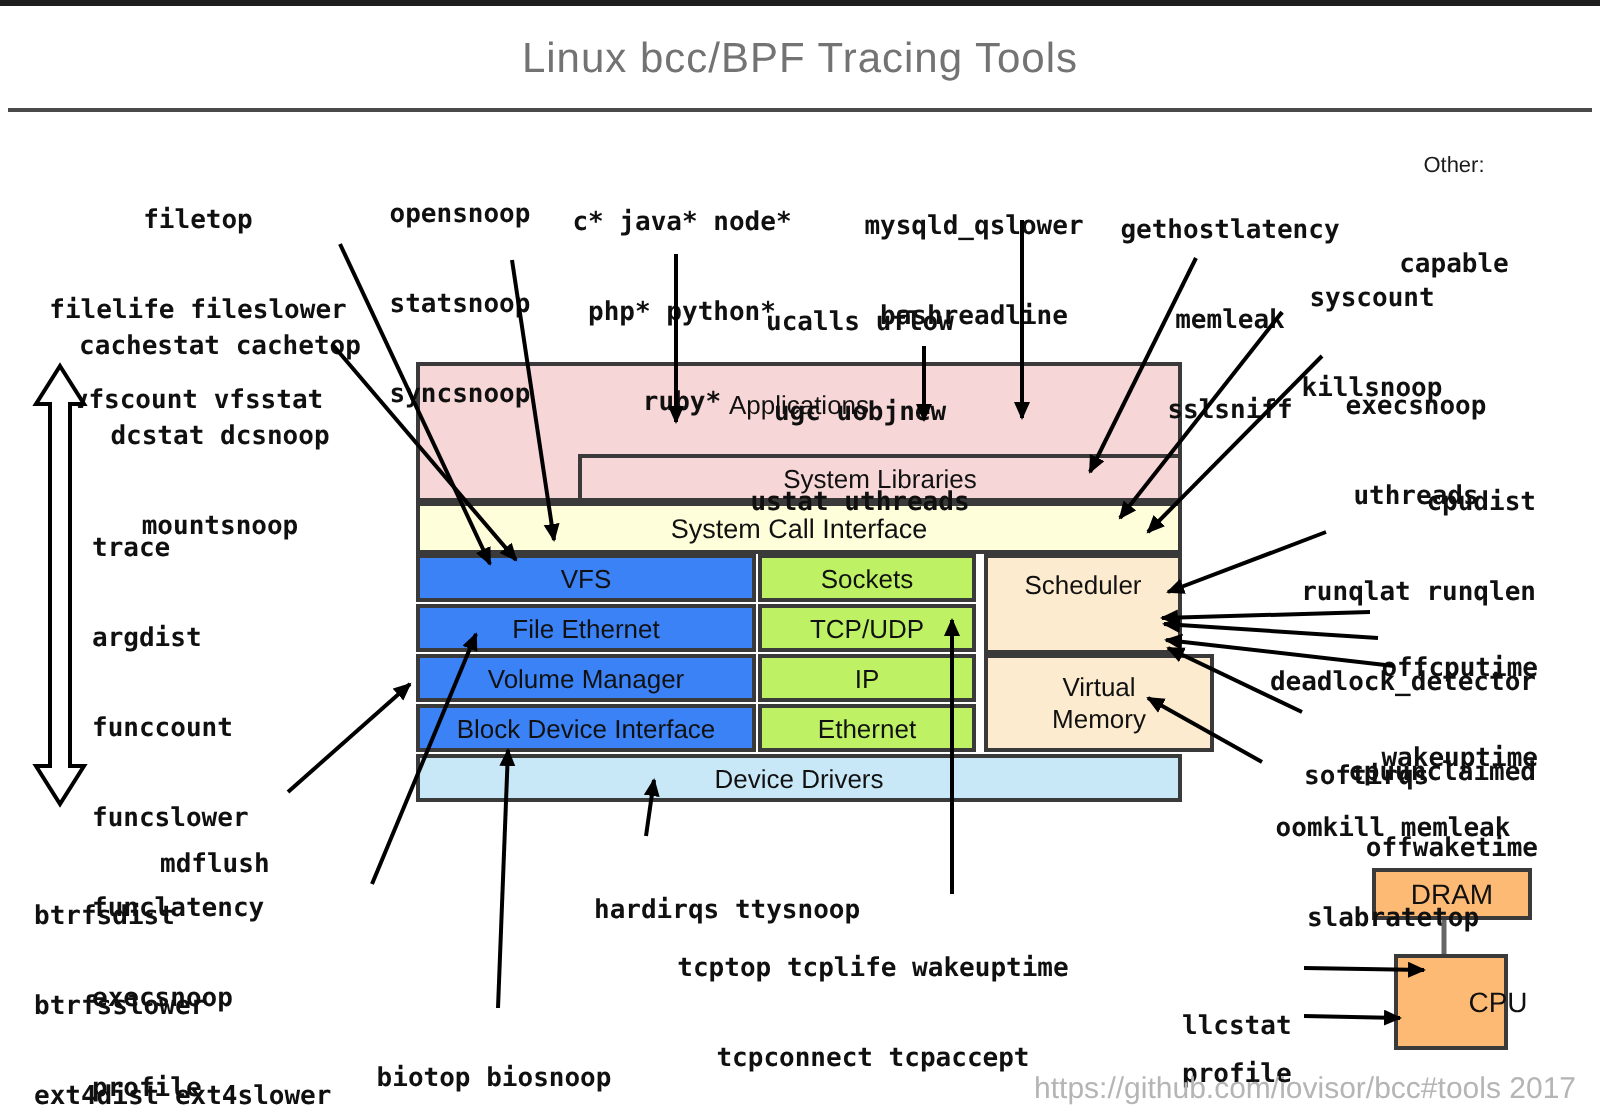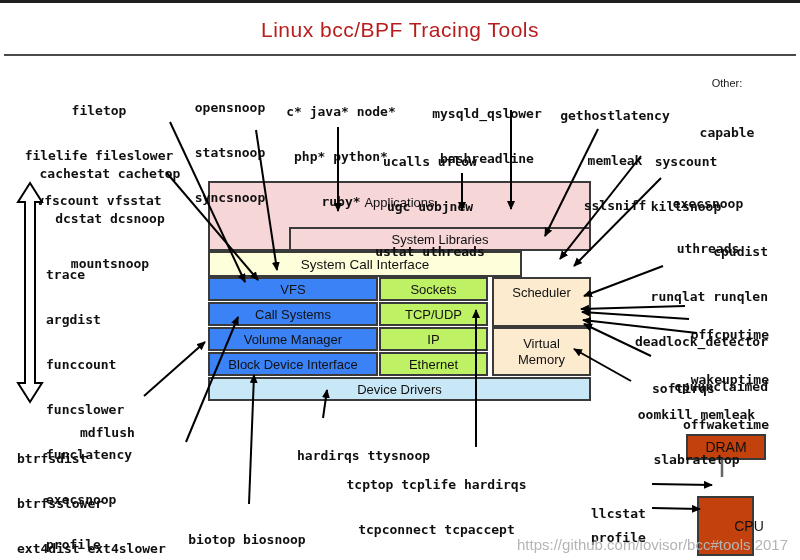--- a/index.html
+++ b/index.html
@@ -1,65 +1,65 @@
 <!DOCTYPE html>
 <html><head>
 <meta charset="utf-8">
 <style>
   html,body{margin:0;padding:0;background:#fff;}
   #canvas{position:relative;width:800px;height:560px;background:#fff;overflow:hidden;
           font-family:"Liberation Sans",sans-serif;}
   .topline{position:absolute;left:0;top:0;width:800px;height:3px;background:#1f1f1f;}
   .title{position:absolute;left:0;top:18px;width:800px;text-align:center;
-         font-size:21px;font-weight:400;color:#b91c1c;letter-spacing:.5px;}
+         font-size:21px;font-weight:400;color:#737373;letter-spacing:.5px;}
   .titlerule{position:absolute;left:4px;top:54px;width:792px;height:2px;background:#4a4a4a;}
   .footer{position:absolute;right:12px;top:536px;font-size:15px;color:#b5b5b5;}
   .mono{position:absolute;font-family:"DejaVu Sans Mono",monospace;font-weight:bold;
         font-size:13px;line-height:15px;color:#101010;white-space:pre;}
   .mono div{height:15px;}
   .ctr{text-align:center;}
   .rgt{text-align:right;}
   .sans-note{position:absolute;font-size:11px;color:#1a1a1a;text-align:center;}
   .box{position:absolute;border:2px solid #3a3a3a;box-sizing:border-box;
        display:flex;align-items:center;justify-content:center;
        font-weight:normal;font-size:13px;color:#111;}
   .pink{background:#f6d6d6;}
   .yellow{background:#fefeda;}
   .blue{background:#3b82f6;}
   .green{background:#bef264;text-align:center;}
   .tan{background:#fcebce;}
   .cyan{background:#c9e8f7;}
-  .orange{background:#c2410c;}
+  .orange{background:#fdba74;}
   .apps-label{position:absolute;left:0;top:12px;width:100%;text-align:center;}
   svg.overlay{position:absolute;left:0;top:0;pointer-events:none;}
 </style>
 </head>
 <body>
 
 <div id="canvas">
 
   <div class="topline"></div>
   <div class="title">Linux bcc/BPF Tracing Tools</div>
   <div class="titlerule"></div>
 
   <div class="box pink" style="left:208px;top:181px;width:383px;height:70px;align-items:flex-start;">
     <span class="apps-label">Applications</span>
   </div>
   <div class="box pink" style="left:289px;top:227px;width:302px;height:24px;">
     <span>System Libraries</span>
   </div>
-  <div class="box yellow" style="left:208px;top:251px;width:314px;height:26px;font-size:13.5px;">
+  <div class="box yellow" style="left:208px;top:251px;width:383px;height:26px;font-size:13.5px;">
     <span>System Call Interface</span>
   </div>
 
   <div class="box blue" style="left:208px;top:277px;width:170px;height:24px;">
     <span>VFS</span>
   </div>
   <div class="box blue" style="left:208px;top:302px;width:170px;height:24px;">
-    <span>Call Systems</span>
+    <span>File Ethernet</span>
   </div>
   <div class="box blue" style="left:208px;top:327px;width:170px;height:24px;">
     <span>Volume Manager</span>
   </div>
   <div class="box blue" style="left:208px;top:352px;width:170px;height:24px;">
     <span>Block Device Interface</span>
   </div>
 
   <div class="box green" style="left:379px;top:277px;width:109px;height:24px;">
     <span>Sockets</span>
@@ -70,33 +70,33 @@
   <div class="box green" style="left:379px;top:327px;width:109px;height:24px;">
     <span>IP</span>
   </div>
   <div class="box green" style="left:379px;top:352px;width:109px;height:24px;">
     <span>Ethernet</span>
   </div>
 
   <div class="box tan" style="left:492px;top:277px;width:99px;height:50px;align-items:flex-start;padding-top:6px;">
     <span>Scheduler</span>
   </div>
-  <div class="box tan" style="left:492px;top:327px;width:99px;height:49px;flex-direction:column;line-height:16px;">
+  <div class="box tan" style="left:492px;top:327px;width:115px;height:49px;flex-direction:column;line-height:16px;">
     <span>Virtual</span>
     <span>Memory</span>
   </div>
 
   <div class="box cyan" style="left:208px;top:377px;width:383px;height:24px;">
     <span>Device Drivers</span>
   </div>
 
   <div class="box orange" style="left:686px;top:434px;width:80px;height:26px;font-size:14px;">
     <span>DRAM</span>
   </div>
-  <div class="box orange" style="left:697px;top:496px;width:57px;height:60px;font-size:14px;padding-left:47px;">
+  <div class="box orange" style="left:697px;top:477px;width:57px;height:48px;font-size:14px;padding-left:47px;">
     <span>CPU</span>
   </div>
 
   <div class="mono ctr" style="left:18px;top:73px;width:162px;">
     <div>filetop</div>
     <div>filelife fileslower</div>
     <div>vfscount vfsstat</div>
   </div>
   <div class="mono ctr" style="left:188px;top:70px;width:84px;">
     <div>opensnoop</div>
@@ -124,21 +124,21 @@
   </div>
   <div class="mono ctr" style="left:553px;top:78px;width:124px;">
     <div>gethostlatency</div>
     <div>memleak</div>
     <div>sslsniff</div>
   </div>
   <div class="sans-note" style="position:absolute;left:681px;top:77px;width:92px;">Other:</div>
   <div class="mono ctr" style="left:681px;top:95px;width:92px;">
     <div>capable</div>
   </div>
-  <div class="mono ctr" style="left:634px;top:124px;width:104px;">
+  <div class="mono ctr" style="left:634px;top:112px;width:104px;">
     <div>syscount</div>
     <div>killsnoop</div>
   </div>
   <div class="mono ctr" style="left:656px;top:166px;width:104px;">
     <div>execsnoop</div>
     <div>uthreads</div>
   </div>
   <div class="mono rgt" style="left:607px;top:214px;width:161px;">
     <div>cpudist</div>
     <div>runqlat runqlen</div>
@@ -173,21 +173,21 @@
     <div>btrfsdist</div>
     <div>btrfsslower</div>
     <div>ext4dist ext4slower</div>
     
     
   </div>
   <div class="mono" style="left:253px;top:418px;margin-left:44px;">
     <div>hardirqs ttysnoop</div>
   </div>
   <div class="mono ctr" style="left:334px;top:447px;width:205px;">
-    <div>tcptop tcplife hardirqs</div>
+    <div>tcptop tcplife wakeuptime</div>
     <div>tcpconnect tcpaccept</div>
     
   </div>
   <div class="mono ctr" style="left:160px;top:502px;width:174px;">
     <div>biotop biosnoop</div>
     
   </div>
   <div class="mono" style="left:591px;top:476px;">
     <div>llcstat</div>
   </div>

